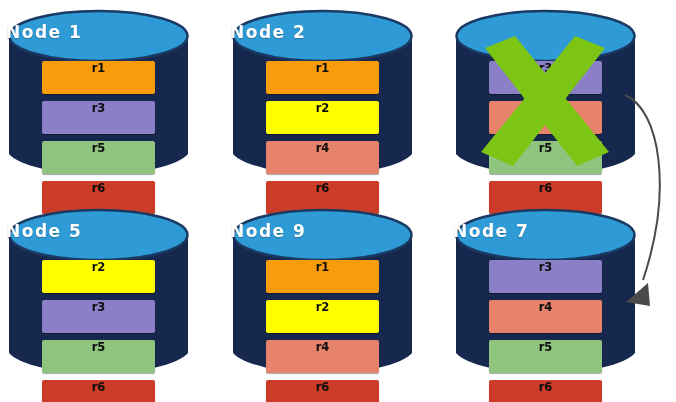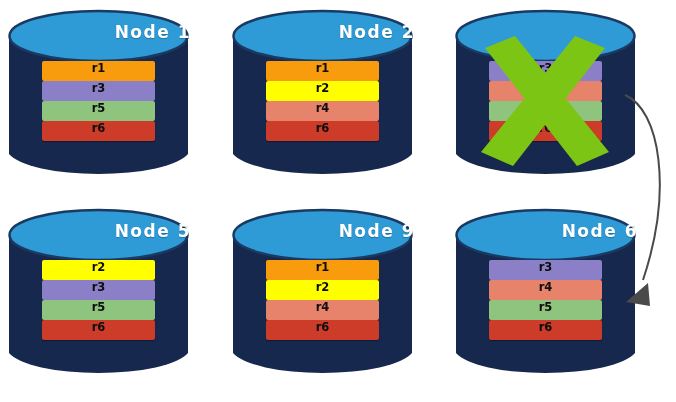--- a/index.html
+++ b/index.html
@@ -30,37 +30,38 @@
     left: 0; top: 0;
     width: 185px;
     height: 178px;
     overflow: visible;
   }
   .node-title {
     position: absolute;
     left: 0;
     top: 16px;
     width: 185px;
-    text-align: right;
+    text-align: left;
     color: #ffffff;
     font-size: 17px;
     font-weight: bold;
     letter-spacing: 1.5px;
     font-family: "DejaVu Sans", sans-serif;
     text-shadow: 0 1px 1px rgba(0,0,0,0.25);
     pointer-events: none;
   }
   .bars {
     position: absolute;
     left: 36px;
     top: 55px;
     width: 113px;
   }
   .bar {
-    height: 20px;
+    height: 33px;
+    margin-bottom: 7px;
     border-radius: 2px;
     text-align: center;
     line-height: 15px;
     font-size: 11.5px;
     font-weight: bold;
     color: #0d0d0d;
     font-family: "DejaVu Sans", sans-serif;
     box-shadow: 0 1px 1px rgba(0,0,0,0.35);
   }
   .xmark {
@@ -158,21 +159,21 @@
       <div class="bar" style="background: rgb(232, 131, 107);">r4</div>
       <div class="bar" style="background: rgb(204, 60, 40);">r6</div>
     </div>
   </div>
 
   <div class="node" style="left:453px; top:205px;">
     <svg class="node-svg" viewBox="0 0 185 178">
       <path d="M3,30 L3,148 A92,26 0 0 0 182,148 L182,30 Z" fill="#16284d"></path>
       <ellipse cx="92.5" cy="30" rx="89" ry="25" fill="#2e9bd6" stroke="#1b3a63" stroke-width="2.5"></ellipse>
     </svg>
-    <div class="node-title">Node 6</div>
+    <div class="node-title">Node 7</div>
     <div class="bars">
       <div class="bar" style="background: rgb(139, 127, 199);">r3</div>
       <div class="bar" style="background: rgb(232, 131, 107);">r4</div>
       <div class="bar" style="background: rgb(143, 196, 126);">r5</div>
       <div class="bar" style="background: rgb(204, 60, 40);">r6</div>
     </div>
   </div>
 
   <svg class="arrow-layer" viewBox="0 0 676 402">
     <path d="M625,95 C660,110 673,190 643,280" fill="none" stroke="#4a4a4a" stroke-width="2"></path>

